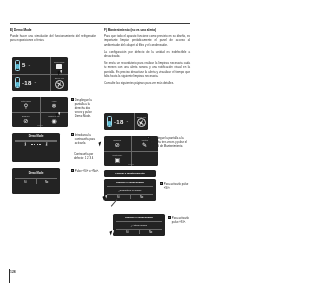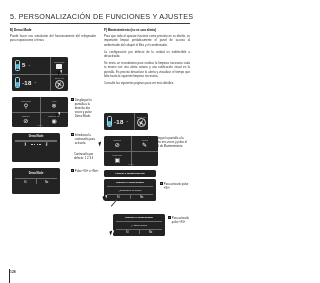--- a/index.html
+++ b/index.html
@@ -233,21 +233,20 @@
     width: 1px;
     height: 14px;
     background: #2b2b2b;
   }
 </style>
 </head>
 <body>
 
 <div class="page">
 
-  <div class="page-title">5. PERSONALIZACIÓN DE FUNCIONES Y AJUSTES</div>
   <div class="title-rule"></div>
 
   <div class="col-left">
     <div class="sec-head">E) Demo Mode</div>
     <div class="body-txt">Puede hacer una simulación del funcionamiento del refrigerador para exposiciones o ferias.</div>
   </div>
 
   <div class="panel temp-panel" style="position:absolute; left:12px; top:57px;">
     <div class="temp-grid">
       <div class="temp-left">

